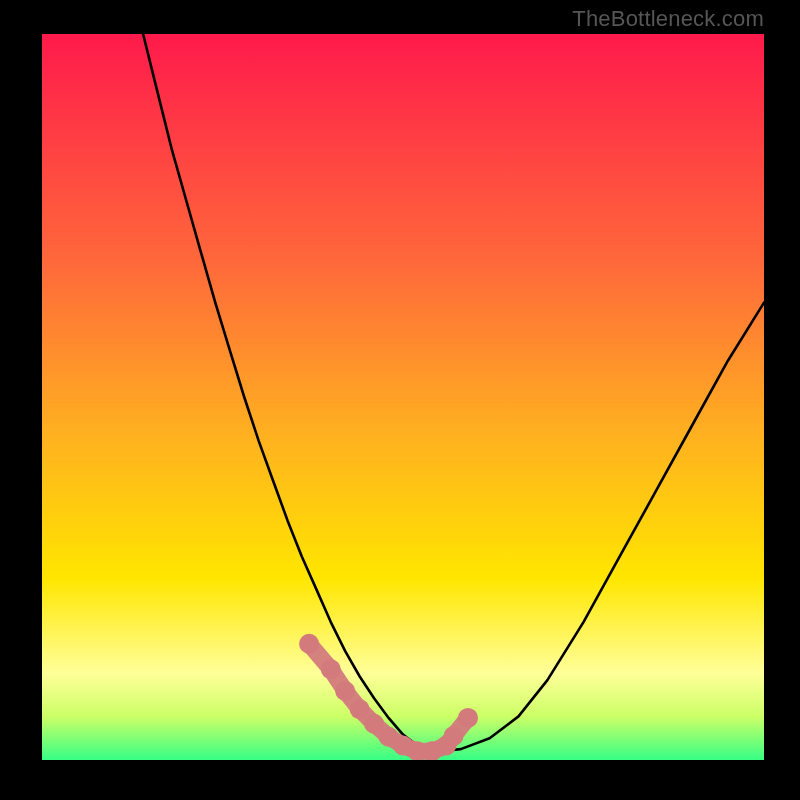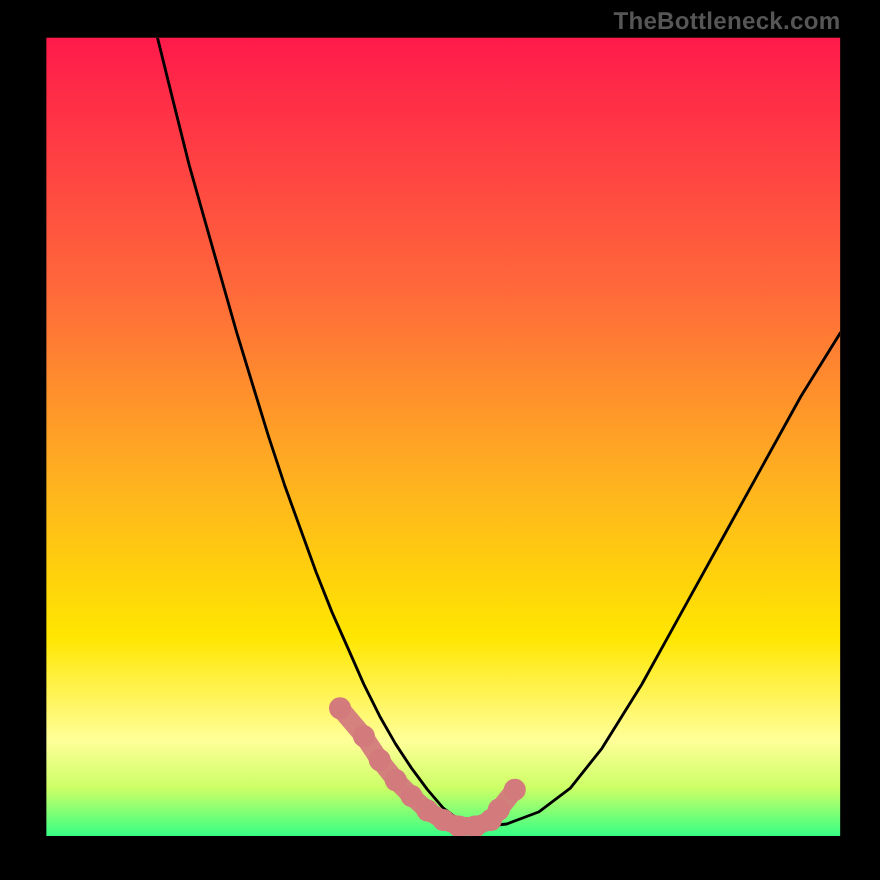--- a/index.html
+++ b/index.html
@@ -27,21 +27,21 @@
   .gradient-bg {
     position: absolute;
     left: 0; top: 0; right: 0; bottom: 0;
   }
   .watermark {
     position: absolute;
     top: 6px;
     right: 36px;
     font-family: Arial, Helvetica, sans-serif;
     font-size: 22px;
-    font-weight: 700;
+    font-weight: 400;
     color: #565656;
     letter-spacing: 0.2px;
   }
   svg.curve {
     position: absolute;
     left: 0; top: 0;
     width: 100%;
     height: 100%;
   }
 </style>

